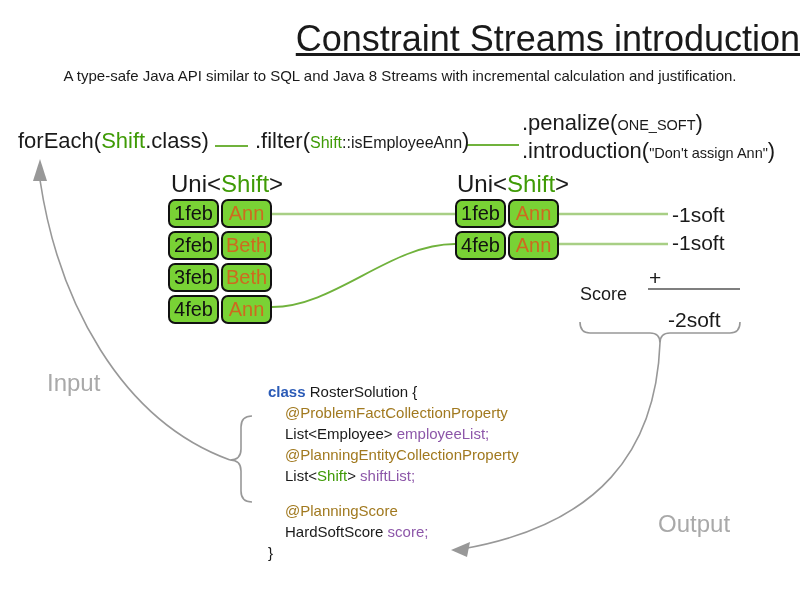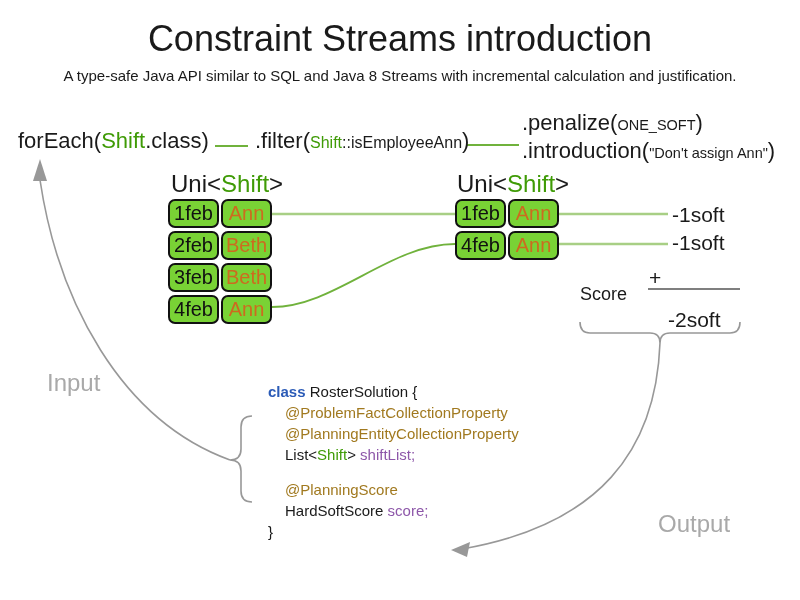--- a/index.html
+++ b/index.html
@@ -3,21 +3,21 @@
 <meta charset="utf-8">
 <style>
   html,body{margin:0;padding:0;background:#ffffff;}
   .canvas{
     position:relative;width:800px;height:600px;background:#ffffff;overflow:hidden;
     font-family:"Liberation Sans", sans-serif;color:var(--ink);
   }
   .abs{position:absolute;white-space:pre;}
   svg.layer{position:absolute;left:0;top:0;z-index:1;}
   .txt{z-index:2;}
-  .title{top:18px;left:0;width:800px;text-align:center;font-size:36px;color:var(--ink);}
+  .title{top:18px;left:0;width:800px;text-align:right;font-size:36px;color:var(--ink);text-decoration:underline;}
   .subtitle{top:67px;left:0;width:800px;text-align:center;font-size:15px;color:var(--ink);}
   .flow{font-size:22px;color:var(--ink);}
   .flow .sm{font-size:16px;}
   .flow .xs{font-size:14.5px;}
   .green{color:var(--green_text);}
   .fe{left:18px;top:128px;}
   .fl{left:255px;top:128px;}
   .pz{left:522px;top:110px;}
   .ac{left:522px;top:138px;}
   .uni-label{font-size:24px;color:var(--ink);}
@@ -125,20 +125,21 @@
   <div class="abs txt plus">+</div>
   <div class="abs txt score-label">Score</div>
   <div class="abs txt total">-2soft</div>
 
   <div class="abs txt io-label io-input">Input</div>
   <div class="abs txt io-label io-output">Output</div>
 
   <div class="code-block">
       <div class="code-line"><span class="kw">class</span><span> RosterSolution {</span></div>
       <div class="code-line ind"><span class="ann">@ProblemFactCollectionProperty</span></div>
+      <div class="code-line ind"><span>List&lt;Employee&gt; </span><span class="field">employeeList;</span></div>
       <div class="code-line ind"><span class="ann">@PlanningEntityCollectionProperty</span></div>
       <div class="code-line ind"><span>List&lt;</span><span class="green">Shift</span><span>&gt; </span><span class="field">shiftList;</span></div>
       <div class="code-line blank"></div>
       <div class="code-line ind"><span class="ann">@PlanningScore</span></div>
       <div class="code-line ind"><span>HardSoftScore </span><span class="field">score;</span></div>
       <div class="code-line"><span>}</span></div>
     </div>
 
 </div>
 

